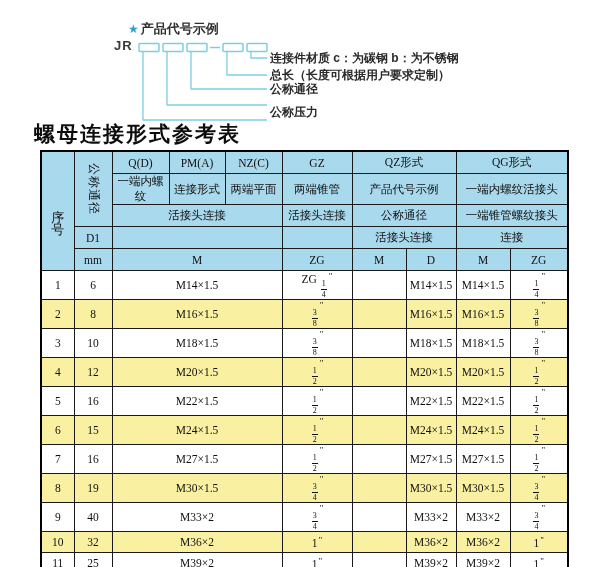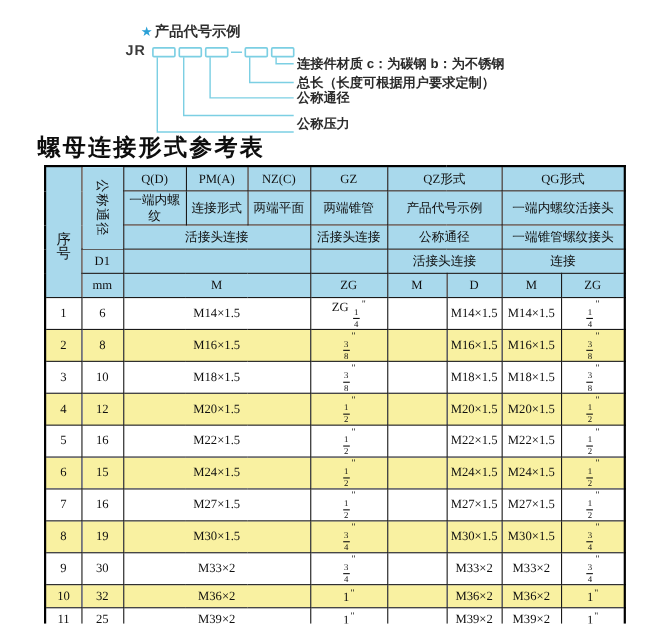--- a/index.html
+++ b/index.html
@@ -253,21 +253,21 @@
           <td></td>
           <td>M30×1.5</td>
           <td>M30×1.5</td>
           <td><span class="frac">
               <span class="num">3</span>
               <span class="den">4</span>
             </span><span class="quote">"</span></td>
         </tr>
         <tr>
           <td>9</td>
-          <td>30</td>
+          <td>40</td>
           <td colspan="3">M33×2</td>
           <td><span class="frac">
               <span class="num">3</span>
               <span class="den">4</span>
             </span><span class="quote">"</span></td>
           <td></td>
           <td>M33×2</td>
           <td>M33×2</td>
           <td><span class="frac">
               <span class="num">3</span>

